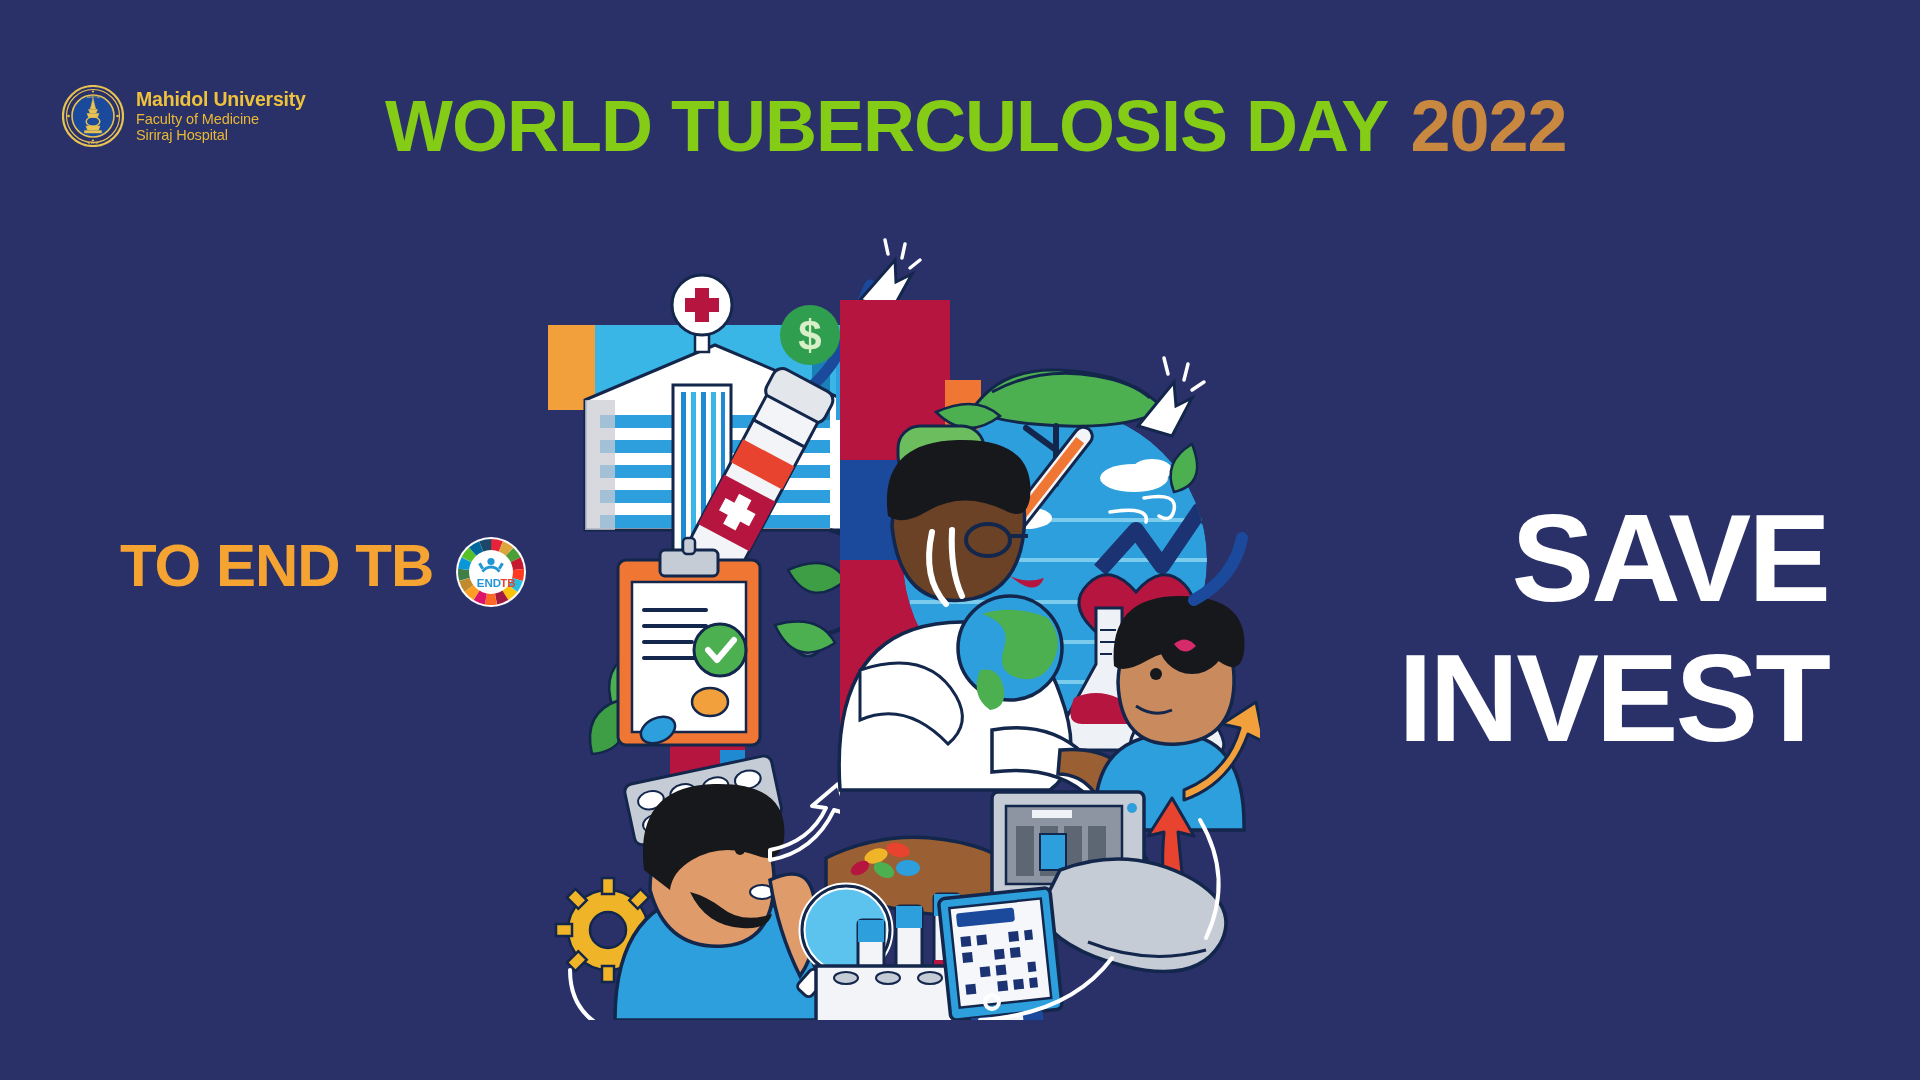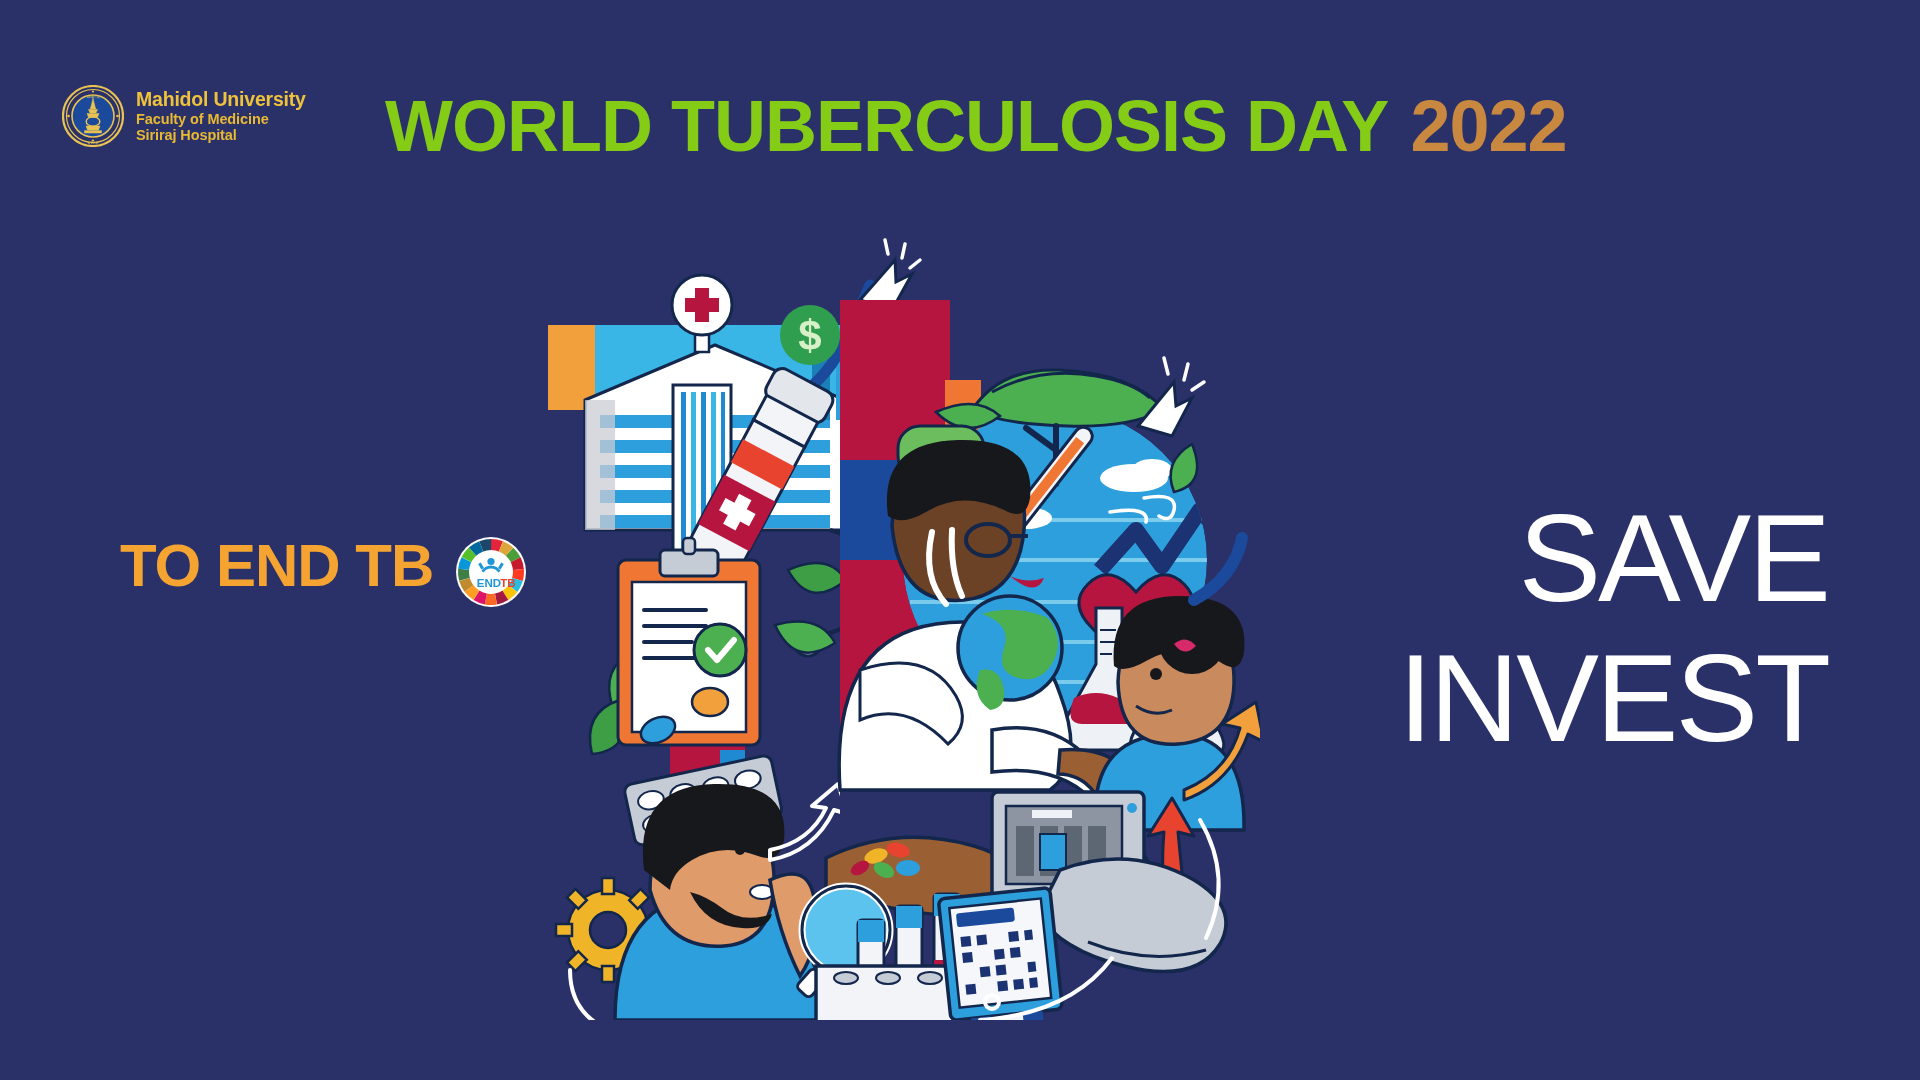--- a/index.html
+++ b/index.html
@@ -20,21 +20,21 @@
   #brand {
     position:absolute; left:62px; top:85px;
     display:flex; align-items:center; gap:12px;
   }
   #brand-seal { width:62px; height:62px; flex:0 0 62px; }
   #brand-text { display:flex; flex-direction:column; line-height:1.12; }
   #brand-text .b1 {
     font-size:19.5px; font-weight:bold; color:#efc23c; letter-spacing:-.2px;
   }
   #brand-text .b2, #brand-text .b3 {
-    font-size:14.5px; font-weight:bold; color:#e9b933; letter-spacing:-.1px;
+    font-size:14.5px; font-weight:normal; color:#e9b933; letter-spacing:-.1px;
   }
 
   #headline {
     position:absolute; top:90px; left:385px;
     white-space:nowrap;
     font-size:72px; font-weight:bold; letter-spacing:-1px;
     line-height:1;
   }
   #headline .hl-main { color:#84cc16; }
   #headline .hl-year { color:#c8883f; margin-left:22px;text-align:center; }
@@ -52,21 +52,21 @@
   #to-end-tb {
     font-size:60px; font-weight:bold; color:#f5a431;
     letter-spacing:-1px; line-height:1;
   }
   #endtb-logo { width:72px; height:72px; flex:0 0 72px; }
 
   #save-block {
     position:absolute; right:92px; top:500px; text-align:right;
   }
   #save-block .sv {
-    font-size:124px; font-weight:normal; color:#ffffff;
+    font-size:124px; font-weight:bold; color:#ffffff;
     letter-spacing:-3px; line-height:.95; display:block;
   }
   #save-block .sv.second { margin-top:22px; }
 
   
   #tb-art {
     position:absolute; left:540px; top:230px;
     width:720px; height:790px;
   }
   #tb-art svg { display:block; width:100%; height:100%; }

